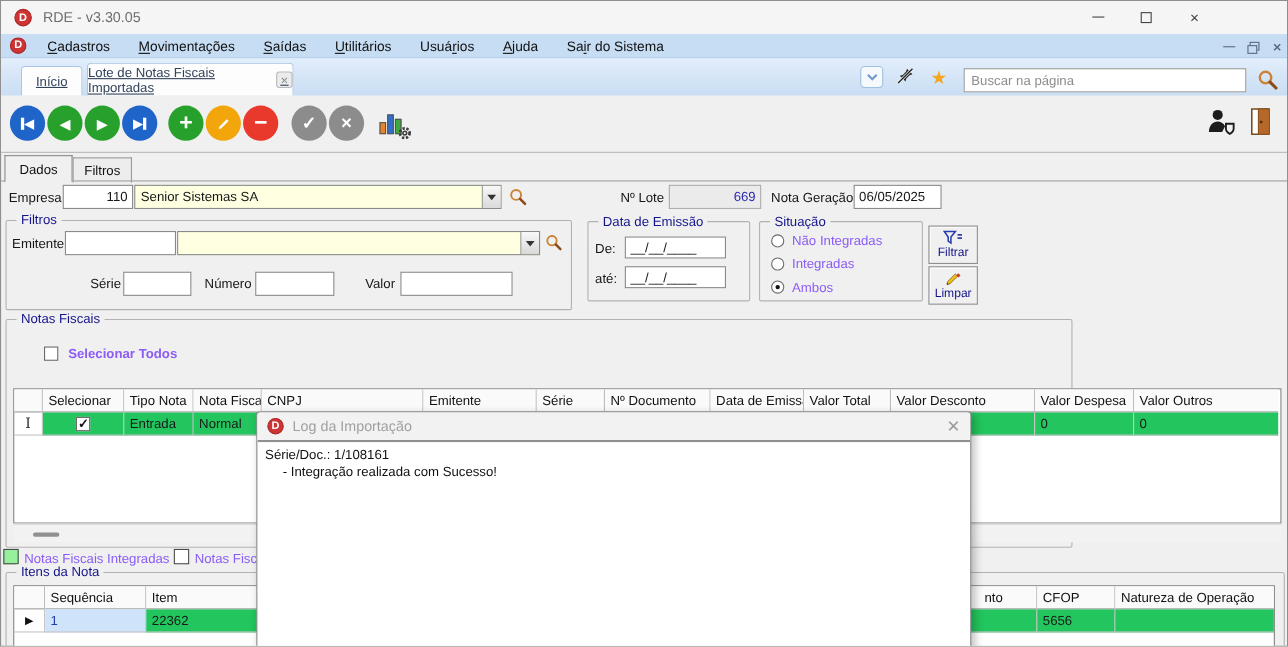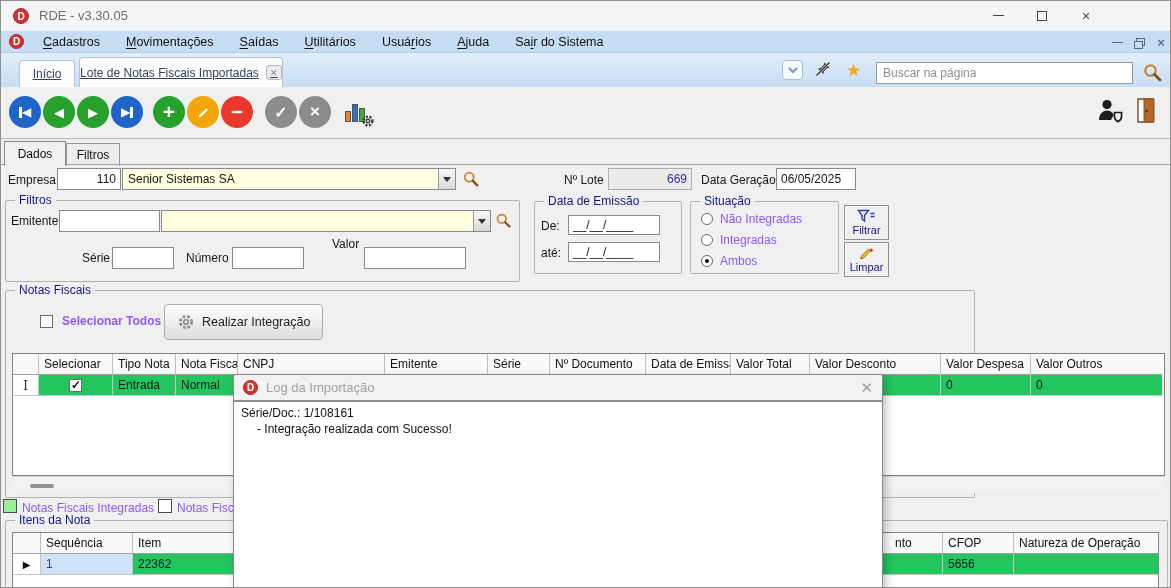--- a/index.html
+++ b/index.html
@@ -158,21 +158,21 @@
       <div class="mdi">
           <span style="font-size:13px; font-weight:bold;">×</span>
         </div>
     </div>
   </div>
 
   <div class="abs tabstrip">
     <div class="doc-tab" style="left:18px; top:7px; width:56px; height:27px;">
       <span>Início</span>
     </div>
-    <div class="doc-tab" style="left:78px; top:4px; width:204px; height:30px;">
+    <div class="doc-tab" style="left:78px; top:4px; width:188px; height:30px;">
       <span>Lote de Notas Fiscais Importadas</span>
       <span class="tab-close">✕</span>
     </div>
     <div class="abs chevron-btn" style="left:781px; top:7px;">
       <svg width="14" height="12" viewBox="0 0 14 12">
           <path d="M3 4l4 4 4-4" fill="none" stroke="#6f9bd1" stroke-width="2"></path>
         </svg>
     </div>
     <div class="abs" style="left:813px; top:7px;">
       <svg width="18" height="18" viewBox="0 0 18 18">
@@ -265,21 +265,21 @@
       </span>
   </div>
   <div class="abs" style="left:461px; top:169px;">
     <svg width="18" height="18" viewBox="0 0 20 20">
       <circle cx="8" cy="8" r="5" fill="none" stroke="#cd8336" stroke-width="2"></circle>
         <path d="M12 12l5 5" stroke="#8a4a1a" stroke-width="2.6" stroke-linecap="round"></path>
     </svg>
   </div>
   <div class="abs lbl" style="left:563px; top:172px;">Nº Lote</div>
   <input class="abs tb tb-right tb-disabled" style="left: 607px; top: 167px; width: 84px;" value="669">
-  <div class="abs lbl" style="left:700px; top:172px;">Data Geração</div>
+  <div class="abs lbl" style="left:700px; top:172px;">Nota Geração</div>
   <input class="abs tb" style="left: 775px; top: 167px; width: 80px;" value="06/05/2025">
 
   <div class="abs gb" style="left:4px; top:199px; width:515px; height:82px;">
     <span class="gb-label">Filtros</span>
     <div class="abs lbl" style="left:5px; top:13px;">Emitente</div>
     <input class="abs tb" style="left: 53px; top: 9px; width: 101px;" value="">
     <div class="abs combo" style="left:155px; top:9px; width:330px;">
       <span class="val"></span>
       <span class="ddbtn">
           <span class="ddarrow"></span>
@@ -288,21 +288,21 @@
     <div class="abs" style="left:489px; top:11px;">
       <svg width="17" height="17" viewBox="0 0 20 20">
         <circle cx="8" cy="8" r="5" fill="none" stroke="#cd8336" stroke-width="2"></circle>
           <path d="M12 12l5 5" stroke="#8a4a1a" stroke-width="2.6" stroke-linecap="round"></path>
       </svg>
     </div>
     <div class="abs lbl" style="left:76px; top:50px;">Série</div>
     <input class="abs tb" style="left: 106px; top: 46px; width: 62px;" value="">
     <div class="abs lbl" style="left:180px; top:50px;">Número</div>
     <input class="abs tb" style="left: 226px; top: 46px; width: 72px;" value="">
-    <div class="abs lbl" style="left:326px; top:36px;text-align:center;">Valor</div>
+    <div class="abs lbl" style="left:326px; top:50px;text-align:center;">Valor</div>
     <input class="abs tb" style="left: 358px; top: 46px; width: 102px;" value="">
   </div>
 
   <div class="abs gb" style="left:533px; top:200px; width:148px; height:73px;">
     <span class="gb-label">Data de Emissão</span>
     <div class="abs lbl" style="left:6px; top:17px;">De:</div>
     <input class="abs tb" style="left: 33px; top: 13px; width: 92px; height: 20px;" value="__/__/____">
     <div class="abs lbl" style="left:6px; top:44px;">até:</div>
     <input class="abs tb" style="left: 33px; top: 40px; width: 92px; height: 20px;" value="__/__/____">
   </div>
@@ -337,27 +337,20 @@
       <path d="M2 14.5l1.5-.35-1.15-1.15z" fill="#222"></path>
     </svg>
     <span>Limpar</span>
   </div>
 
   <div class="abs gb" style="left:4px; top:289px; width:970px; height:208px;">
     <span class="gb-label">Notas Fiscais</span>
     <div class="abs" style="left:34px; top:23px; display:flex; gap:9px; align-items:center;">
       <span class="chk"></span>
       <span class="lbl lbl-navy" style="font-weight:bold;">Selecionar Todos</span>
-    </div>
-    <div class="bigbtn" style="left:158px; top:13px;">
-      <svg width="18" height="18" viewBox="0 0 16 16">
-        <circle cx="8" cy="8" r="5" fill="none" stroke="#8d8d8d" stroke-width="2.6" stroke-dasharray="2.3 1.7"></circle>
-        <circle cx="8" cy="8" r="2" fill="none" stroke="#8d8d8d" stroke-width="1.5"></circle>
-      </svg>
-      <span>Realizar Integração</span>
     </div>
 
     <div class="grid" style="left:6px; top:62px; width:1153px; height:123px;">
       <div class="grow ghead">
         <div class="gcell ind" style="width:26px;"></div>
         <div class="gcell" style="width:74px;">Selecionar</div>
         <div class="gcell" style="width:63px;">Tipo Nota</div>
         <div class="gcell" style="width:62px;">Nota Fiscal</div>
         <div class="gcell" style="width:147px;">CNPJ</div>
         <div class="gcell" style="width:103px;">Emitente</div>

